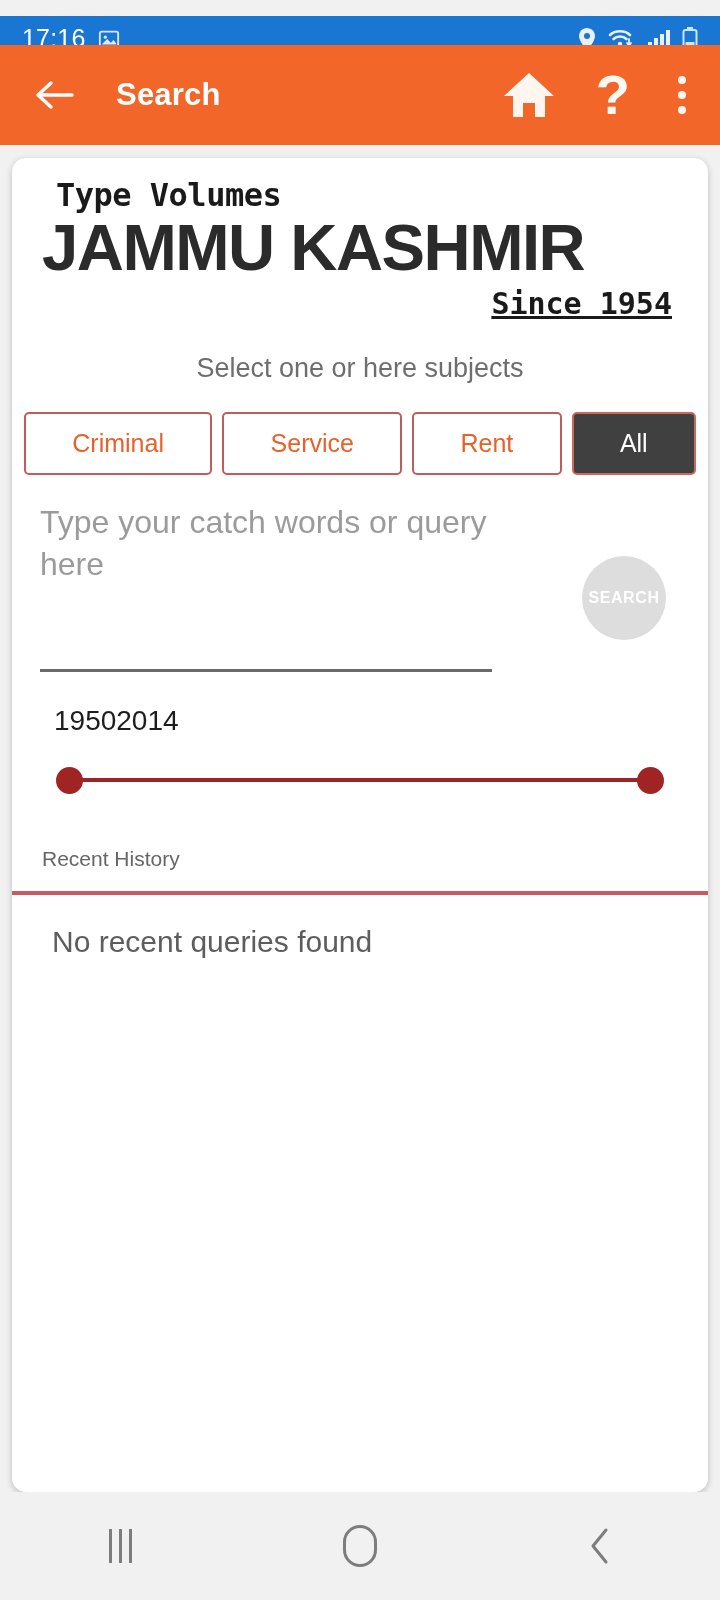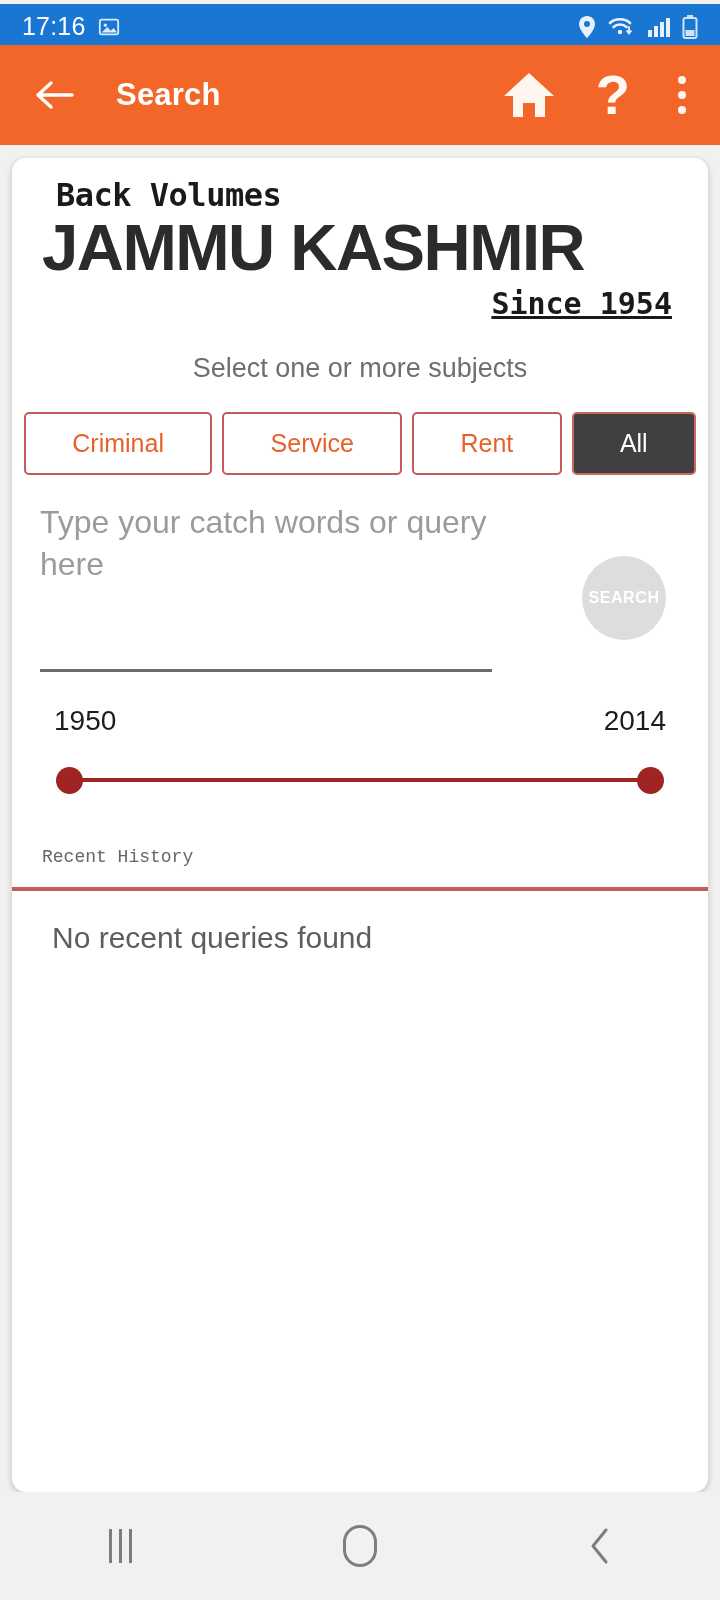--- a/index.html
+++ b/index.html
@@ -15,21 +15,21 @@
   #app {
     position: relative;
     width: 720px;
     height: 1600px;
     background: #f1f1f1;
   }
 
   
   .status-bar {
     position: absolute;
-    top: 4px; left: 0;
+    top: 16px; left: 0;
     width: 720px;
     height: 45px;
     background: #1976d2;
     display: flex;
     align-items: center;
     padding: 0 22px;
   }
   .status-left { display: flex; align-items: center; gap: 12px; }
   .status-time {
     color: #ffffff;
@@ -211,21 +211,20 @@
     color: #ffffff;
     font-size: 16px;
     font-weight: bold;
     letter-spacing: 0.6px;
   }
 
   
   .slider-block { margin: 14px 28px 0 28px; position: relative; height: 120px; }
   .slider-labels {
     display: flex;
-    justify-content: space-between;
     color: #1d1d1d;
     font-size: 28px;
     padding: 0 14px;
   }
   .slider-rail-wrap {
     position: relative;
     margin-top: 28px;
     height: 30px;
   }
   .slider-rail {
@@ -242,23 +241,22 @@
     border-radius: 50%;
     background: #a02423;
     cursor: pointer;
   }
   .thumb.low { left: 16px; }
   .thumb.high { right: 16px; }
 
   
   .history-title {
     color: #666666;
-    font-size: 18px;
+    font-size: 21px;
     margin: 22px 0 0 30px;
-    font-family: Liberation Mono, monospace;
   }
   .history-divider {
     margin-top: 20px;
     height: 4px;
     background: #c8595c;
     width: 100%;
   }
   .history-empty {
     color: #5d5d5d;
     font-size: 30px;
@@ -351,26 +349,26 @@
             <i></i>
             <i></i>
           </span>
       </div>
     </div>
   </div>
 
   <div class="card">
 
     <div class="logo">
-      <div class="logo-line1">Back Volumes</div>
+      <div class="logo-line1">Type Volumes</div>
       <div class="logo-line2">JAMMU KASHMIR</div>
       <div class="logo-line3">Since 1954</div>
     </div>
 
-    <div class="subjects-label">Select one or more subjects</div>
+    <div class="subjects-label">Select one or here subjects</div>
 
     <div class="chips">
       <div class="chip">
           <span>Criminal</span>
         </div>
       <div class="chip">
           <span>Service</span>
         </div>
       <div class="chip">
           <span>Rent</span>

